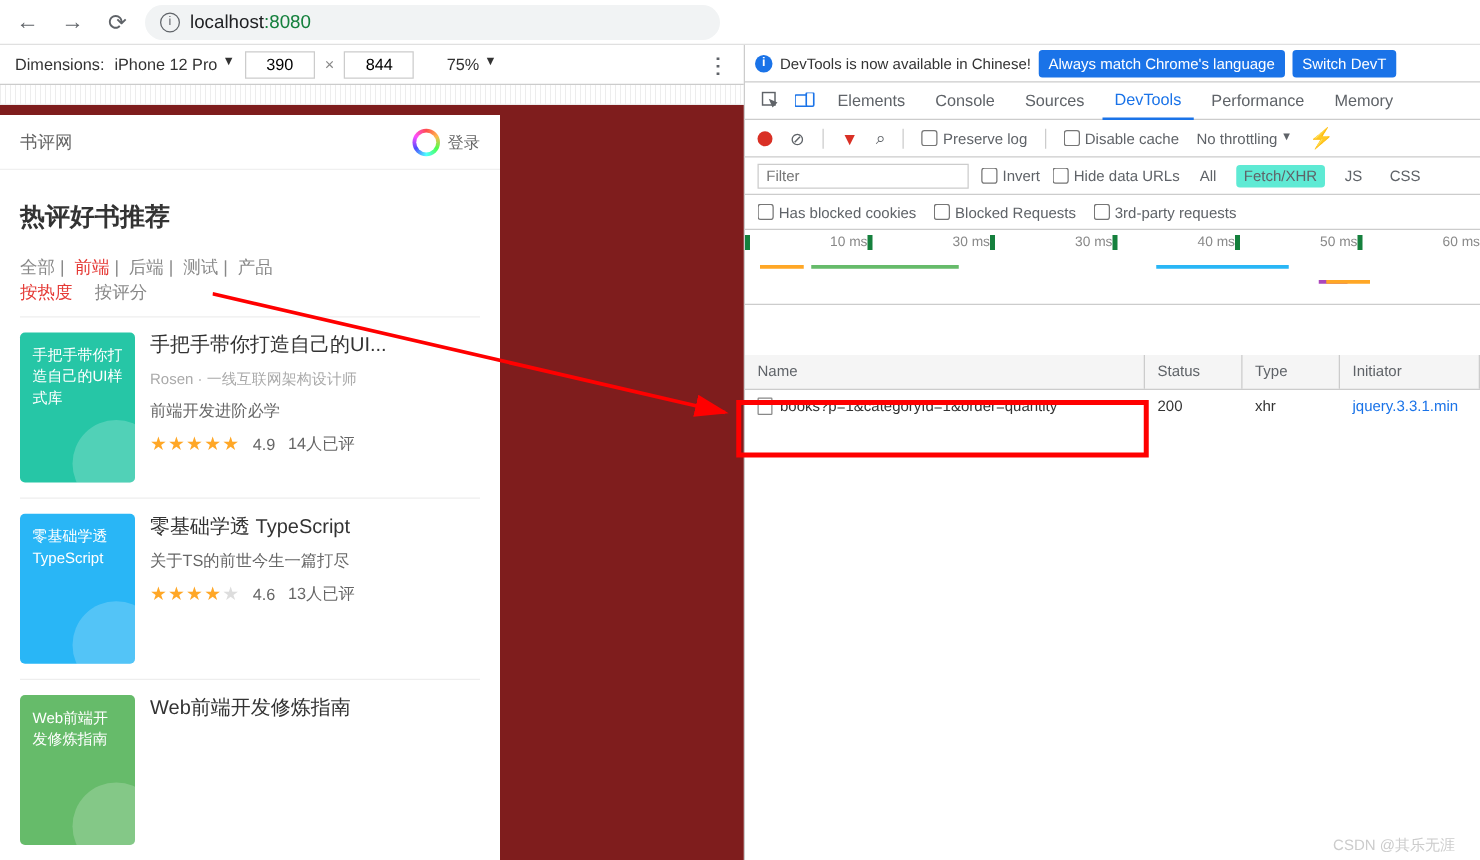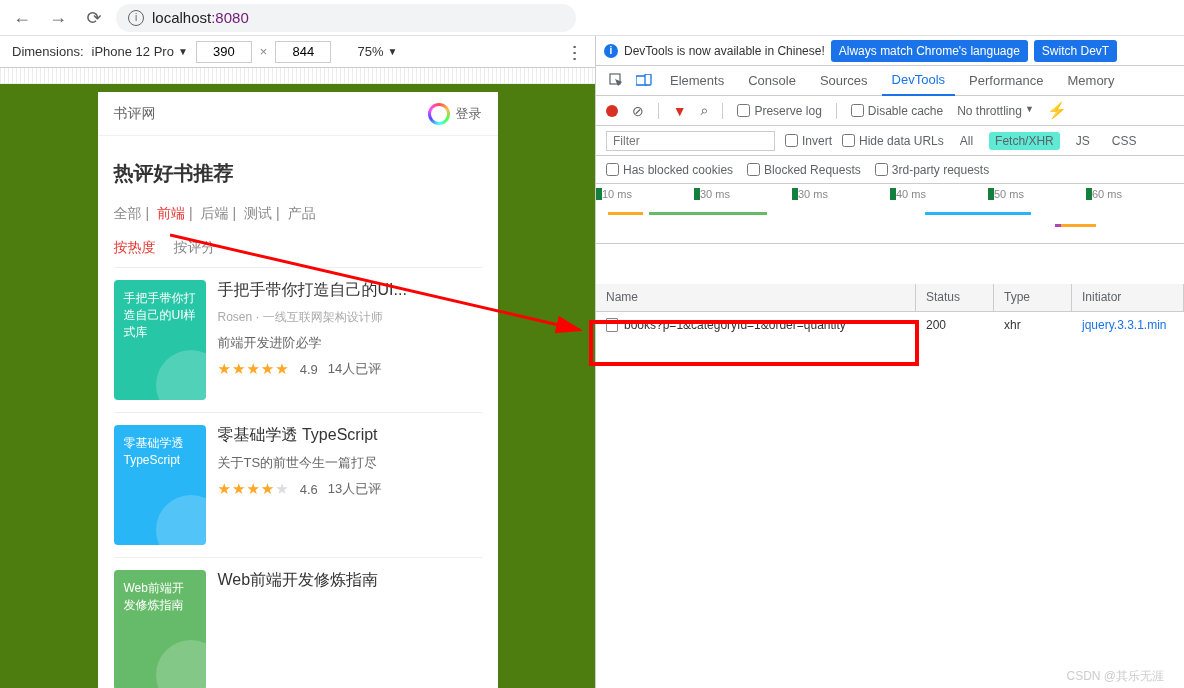--- a/index.html
+++ b/index.html
@@ -2,41 +2,41 @@
 <html><head>
 <meta charset="utf-8">
 <style>
 *{margin:0;padding:0;box-sizing:border-box;font-family:-apple-system,BlinkMacSystemFont,"Segoe UI",Arial,sans-serif}
 body{background:#fff;color:#333;font-size:13px;overflow:hidden;width:1184px;height:688px;position:relative}
 .browser-top{height:36px;display:flex;align-items:center;padding:0 8px;gap:8px;border-bottom:1px solid #e0e0e0}
 .nav-btn{width:28px;height:28px;display:flex;align-items:center;justify-content:center;border-radius:50%;color:#5f6368;font-size:18px}
 .url-bar{flex:1;height:28px;background:#f1f3f4;border-radius:14px;display:flex;align-items:center;padding:0 12px;gap:8px;max-width:460px}
 .url-icon{width:16px;height:16px;border:1px solid #5f6368;border-radius:50%;display:flex;align-items:center;justify-content:center;font-size:10px;color:#5f6368}
 .url-text{font-size:15px;color:#202124}
-.url-port{color:#701a75}
+.url-port{color:#15803d}
 .main-split{display:flex;height:652px}
 .left-pane{width:596px;border-right:1px solid #ccc;display:flex;flex-direction:column}
 .dim-bar{height:32px;border-bottom:1px solid #ccc;display:flex;align-items:center;padding:0 12px;gap:8px;color:#333;font-size:13px}
-.dim-sel{display:flex;align-items:center;gap:4px}
+.dim-sel{display:flex;align-items:flex-start;gap:4px}
 .dim-sel .caret{font-size:10px}
 .dim-input{width:56px;height:22px;border:1px solid #ccc;text-align:center;font-size:13px}
 .dim-x{color:#888}
 .dim-menu{margin-left:auto;font-size:18px;color:#5f6368;letter-spacing:-2px;transform:rotate(90deg)}
 .ruler{height:16px;background:repeating-linear-gradient(90deg,#ccc 0,#ccc 1px,transparent 1px,transparent 4px);border-bottom:1px solid #ccc;opacity:.35}
-.device-area{flex:1;background:#4d7c0f;display:flex;justify-content:center;padding-top:8px;overflow:hidden}
+.device-area{flex:1;background:#7f1d1d;display:flex;justify-content:flex-start;padding-top:8px;overflow:hidden}
 .device-frame{width:400px;background:#fff}
 .app-header{height:44px;display:flex;align-items:center;justify-content:space-between;padding:0 16px;border-bottom:1px solid #f0f0f0}
 .app-title{font-size:14px;color:#666}
 .login-btn{display:flex;align-items:center;gap:6px;font-size:13px;color:#666}
 .avatar-ring{position:relative;width:22px;height:22px}
 .avatar-ring::before{content:"";position:absolute;inset:0;border-radius:50%;background:conic-gradient(#ff4d4d,#ffb84d,#4dff4d,#4dffff,#4d4dff,#ff4dff,#ff4d4d)}
 .avatar-ring::after{content:"";position:absolute;inset:3px;border-radius:50%;background:#fff}
 .app-body{padding:24px 16px}
 .heading{font-size:20px;font-weight:600;color:#333;margin-bottom:18px}
-.cat-row{font-size:14px;color:#888;margin-bottom:16px}
+.cat-row{font-size:14px;color:#888;margin-bottom:2px}
 .cat-row span{cursor:pointer}
 .cat-row .active{color:#e53935}
 .cat-sep{margin:0 4px}
 .sort-row{font-size:14px;color:#888;margin-bottom:10px}
 .sort-row .active{color:#e53935;font-weight:500}
 .sort-row span{margin-right:14px;cursor:pointer}
 .book-card{display:flex;gap:12px;padding:12px 0;border-top:1px solid #eee}
 .book-cover{width:92px;height:120px;border-radius:4px;display:flex;flex-direction:column;justify-content:flex-start;padding:10px;color:#fff;font-size:12px;font-weight:500;line-height:1.4;position:relative;overflow:hidden}
 .cover1{background:#26c6a6}
 .cover2{background:#29b6f6}
@@ -65,21 +65,21 @@
 .chk input{width:13px;height:13px}
 .throttle{display:flex;align-items:flex-start;gap:3px}
 .wifi-ic{font-size:16px}
 .dt-filter{height:30px;display:flex;align-items:center;padding:0 10px;gap:10px;border-bottom:1px solid #ccc;font-size:12px;color:#5f6368}
 .filter-input{flex:0 0 150px;height:20px;border:1px solid #ccc;padding:0 6px;font-size:12px}
 .ft-tag{padding:2px 6px;cursor:pointer}
 .ft-tag.sel{background:#5eead4;border-radius:3px}
 .dt-filter2{height:28px;display:flex;align-items:center;padding:0 10px;gap:14px;border-bottom:1px solid #ccc;font-size:12px;color:#5f6368}
 .timeline{height:60px;border-bottom:1px solid #ccc;position:relative;font-size:11px;color:#888}
 .tl-ticks{display:flex;height:20px;align-items:center}
-.tl-tick{flex:1;text-align:left;border-left:6px solid #15803d}
+.tl-tick{flex:1;text-align:right;border-left:4px solid #15803d}
 .tl-bars{position:relative;height:40px}
 .tl-bar{position:absolute;height:3px;top:8px}
 .req-header{height:28px;display:flex;border-bottom:1px solid #ccc;font-size:12px;color:#5f6368;background:#f5f5f5}
 .req-col{padding:6px 10px;border-right:1px solid #ccc}
 .col-name{flex:0 0 320px}
 .col-status{flex:0 0 78px}
 .col-type{flex:0 0 78px}
 .col-init{flex:1}
 .req-row{height:26px;display:flex;font-size:12px;color:#333;align-items:center}
 .req-row .req-col{padding:4px 10px;border-right:1px solid transparent}

